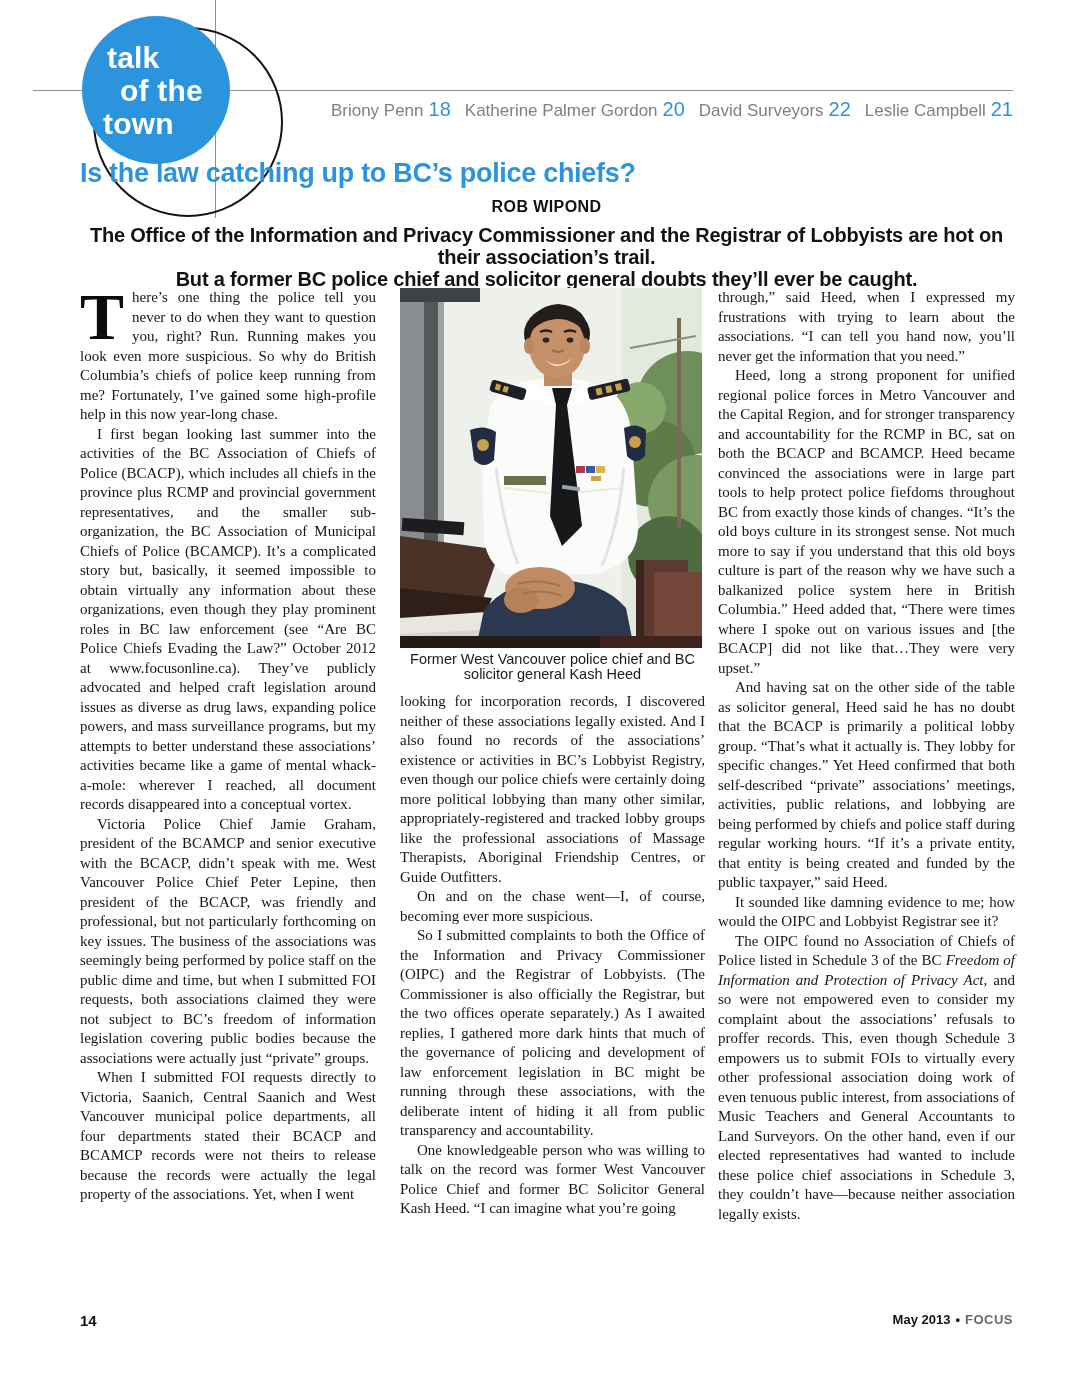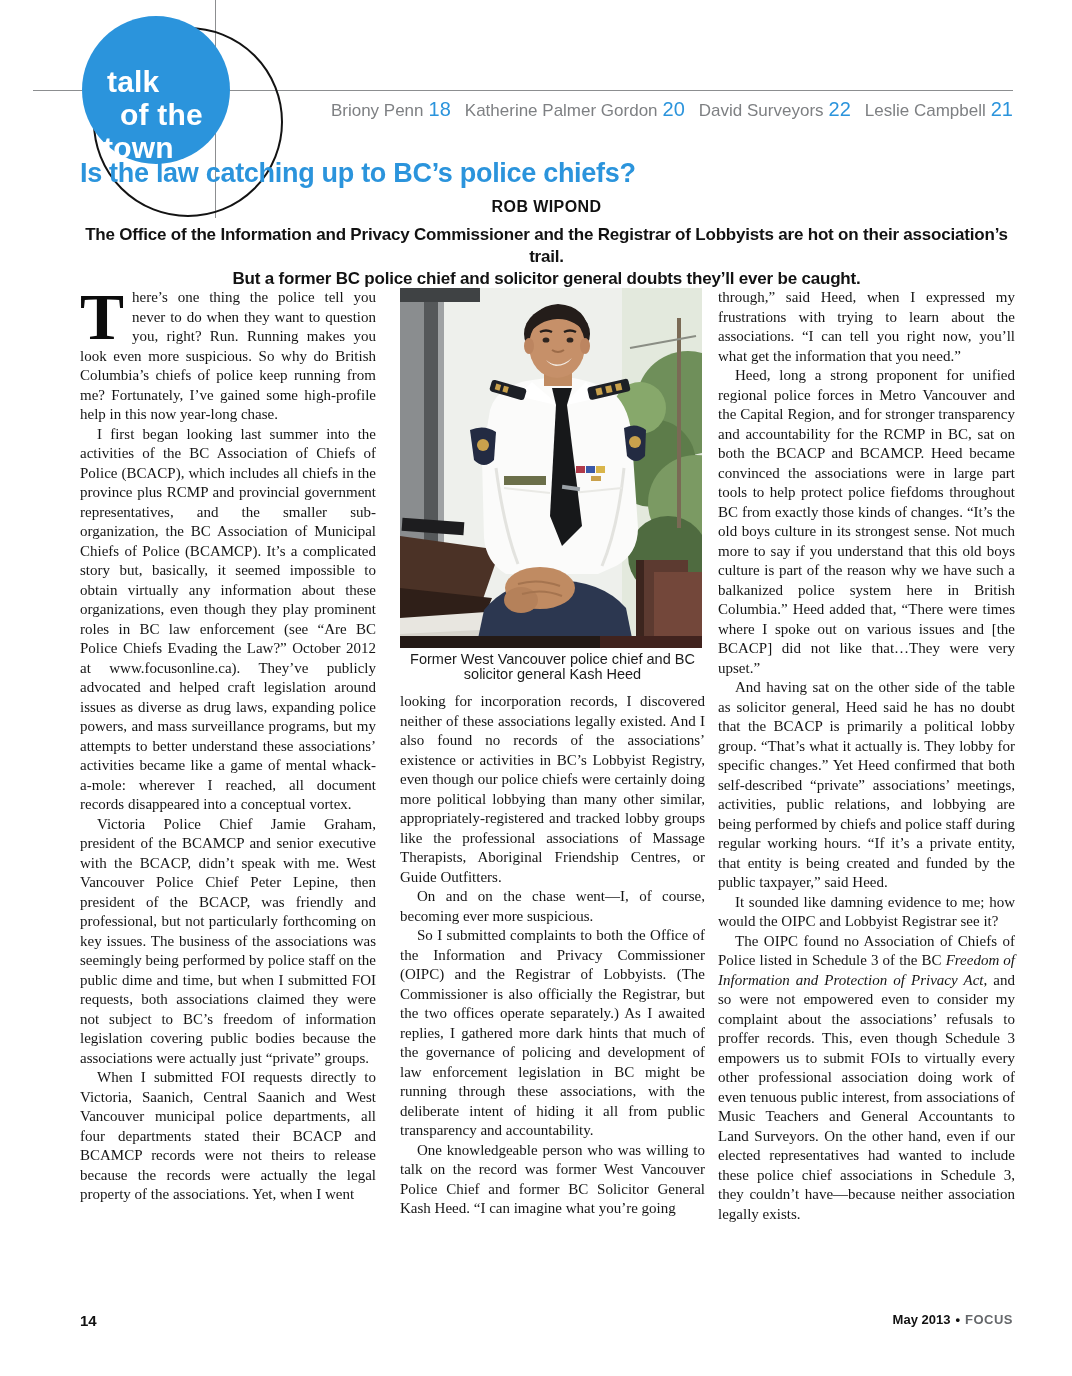--- a/index.html
+++ b/index.html
@@ -11,21 +11,21 @@
   .page{
     position:relative;width:1072px;height:1376px;background:#ffffff;
     font-family:"Liberation Serif",serif;color:#151515;overflow:hidden;
   }
   
   .rule-h{position:absolute;left:33px;top:90px;width:980px;height:1px;background:#8c8e90;}
   .rule-v{position:absolute;left:215px;top:0;width:1px;height:218px;background:#8c8e90;}
   .logo-outline{position:absolute;left:93px;top:27px;width:190px;height:190px;border:2px solid #131313;border-radius:50%;box-sizing:border-box;}
   .logo{
     position:absolute;left:82px;top:16px;width:148px;height:148px;border-radius:50%;
-    background:var(--accent);display:flex;flex-direction:column;justify-content:flex-end;
+    background:var(--accent);display:flex;flex-direction:column;justify-content:center;
   }
   .logo span{font-family:"Liberation Sans",sans-serif;font-weight:bold;color:#fff;font-size:30px;line-height:33px;letter-spacing:.2px;}
   .logo .l1{margin-left:25px;}
   .logo .l2{margin-left:38px;}
   .logo .l3{margin-left:21px;}
   
   .contributors{
     position:absolute;top:98px;right:59px;text-align:right;white-space:nowrap;
     font-family:"Liberation Sans",sans-serif;
   }
@@ -37,21 +37,21 @@
     position:absolute;left:80px;top:158px;width:933px;margin:0;text-align:left;
     font-family:"Liberation Sans",sans-serif;font-weight:bold;font-size:27px;letter-spacing:-.3px;
     color:var(--accent);
   }
   .byline{
     position:absolute;left:80px;top:198px;width:933px;text-align:center;
     font-family:"Liberation Sans",sans-serif;font-weight:bold;font-size:16px;letter-spacing:.4px;color:#111;
   }
   .deck{
     position:absolute;left:80px;top:224px;width:933px;text-align:center;
-    font-family:"Liberation Sans",sans-serif;font-weight:bold;font-size:17px;line-height:22px;color:#121212;letter-spacing:-.2px;
+    font-family:"Liberation Sans",sans-serif;font-weight:bold;font-size:20px;line-height:22px;color:#121212;letter-spacing:-.2px;
   }
   
   .col{position:absolute;top:288px;font-size:15px;line-height:19.5px;text-align:justify;color:#151515;}
   .col1{left:80px;width:296px;}
   .col2{left:400px;width:305px;}
   .col3{left:718px;width:297px;}
   .col p{margin:0;text-indent:17px;}
   .col p.first,.col p.no-indent{text-indent:0;}
   .dropcap{
     float:left;font-family:"Liberation Serif",serif;font-weight:bold;color:#0c0c0c;
@@ -213,21 +213,21 @@
       </svg>
     </figure>
     <figcaption class="caption">Former West Vancouver police chief and BC solicitor general Kash Heed</figcaption>
     <p class="no-indent">looking for incorporation records, I discovered neither of these associations legally existed. And I also found no records of the associations’ existence or activities in BC’s Lobbyist Registry, even though our police chiefs were certainly doing more political lobbying than many other similar, appropriately-registered and tracked lobby groups like the professional associations of Massage Therapists, Aboriginal Friendship Centres, or Guide Outfitters.</p>
     <p>On and on the chase went—I, of course, becoming ever more suspicious.</p>
     <p>So I submitted complaints to both the Office of the Information and Privacy Commissioner (OIPC) and the Registrar of Lobbyists. (The Commissioner is also officially the Registrar, but the two offices operate separately.) As I awaited replies, I gathered more dark hints that much of the governance of policing and development of law enforcement legislation in BC might be running through these associations, with the deliberate intent of hiding it all from public transparency and accountability.</p>
     <p>One knowledgeable person who was willing to talk on the record was former West Vancouver Police Chief and former BC Solicitor General Kash Heed. “I can imagine what you’re going</p>
   </div>
 
   <div class="col col3">
-    <p class="no-indent">through,” said Heed, when I expressed my frustrations with trying to learn about the associations. “I can tell you right now, you’ll what get the information that you need.”</p>
+    <p class="no-indent">through,” said Heed, when I expressed my frustrations with trying to learn about the associations. “I can tell you hand now, you’ll never get the information that you need.”</p>
     <p>Heed, long a strong proponent for unified regional police forces in Metro Vancouver and the Capital Region, and for stronger transparency and accountability for the RCMP in BC, sat on both the BCACP and BCAMCP. Heed became convinced the associations were in large part tools to help protect police fiefdoms throughout BC from exactly those kinds of changes. “It’s the old boys culture in its strongest sense. Not much more to say if you understand that this old boys culture is part of the reason why we have such a balkanized police system here in British Columbia.” Heed added that, “There were times where I spoke out on various issues and [the BCACP] did not like that…They were very upset.”</p>
     <p>And having sat on the other side of the table as solicitor general, Heed said he has no doubt that the BCACP is primarily a political lobby group. “That’s what it actually is. They lobby for specific changes.” Yet Heed confirmed that both self-described “private” associations’ meetings, activities, public relations, and lobbying are being performed by chiefs and police staff during regular working hours. “If it’s a private entity, that entity is being created and funded by the public taxpayer,” said Heed.</p>
     <p>It sounded like damning evidence to me; how would the OIPC and Lobbyist Registrar see it?</p>
     <p><span>The OIPC found no Association of Chiefs of Police listed in Schedule 3 of the BC </span><em>Freedom of Information and Protection of Privacy Act</em><span>, and so were not empowered even to consider my complaint about the associations’ refusals to proffer records. This, even though Schedule 3 empowers us to submit FOIs to virtually every other professional association doing work of even tenuous public interest, from associations of Music Teachers and General Accountants to Land Surveyors. On the other hand, even if our elected representatives had wanted to include these police chief associations in Schedule 3, they couldn’t have—because neither association legally exists.</span></p>
   </div>
 
   <div class="footer-left">14</div>
   <div class="footer-right">
     <span>May 2013</span><span class="dot">•</span><span class="mag">FOCUS</span>
   </div>

